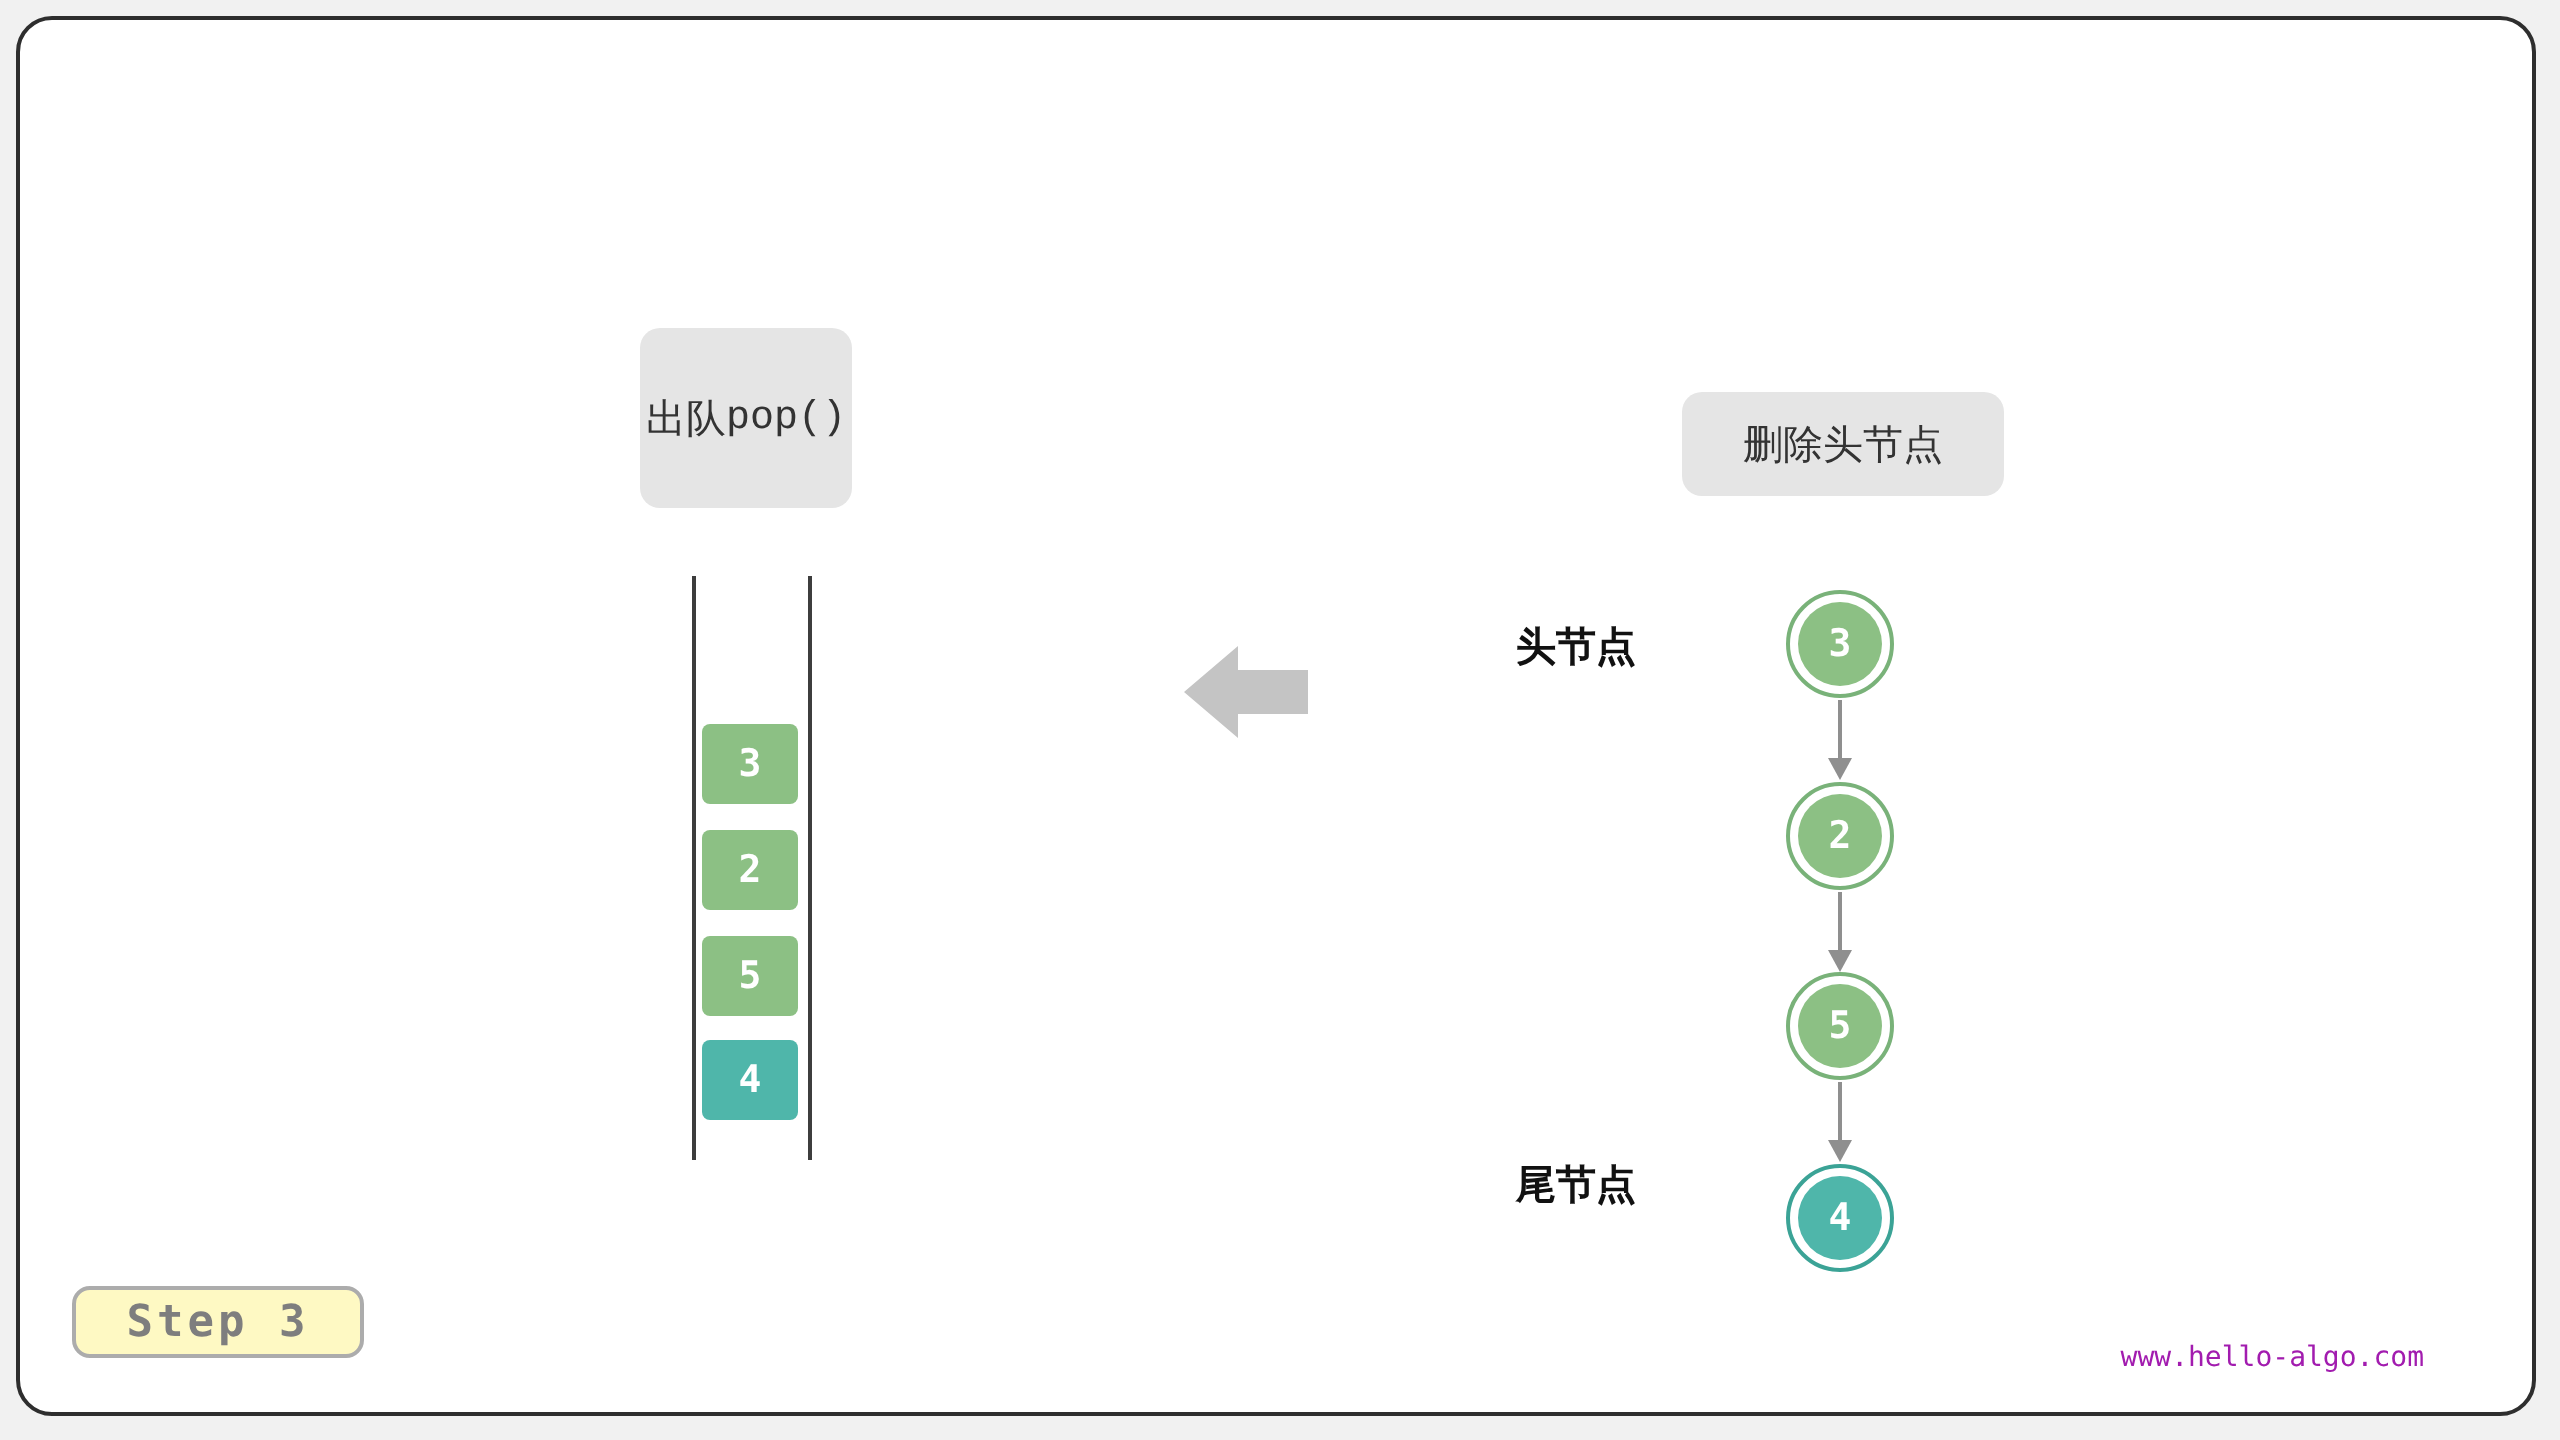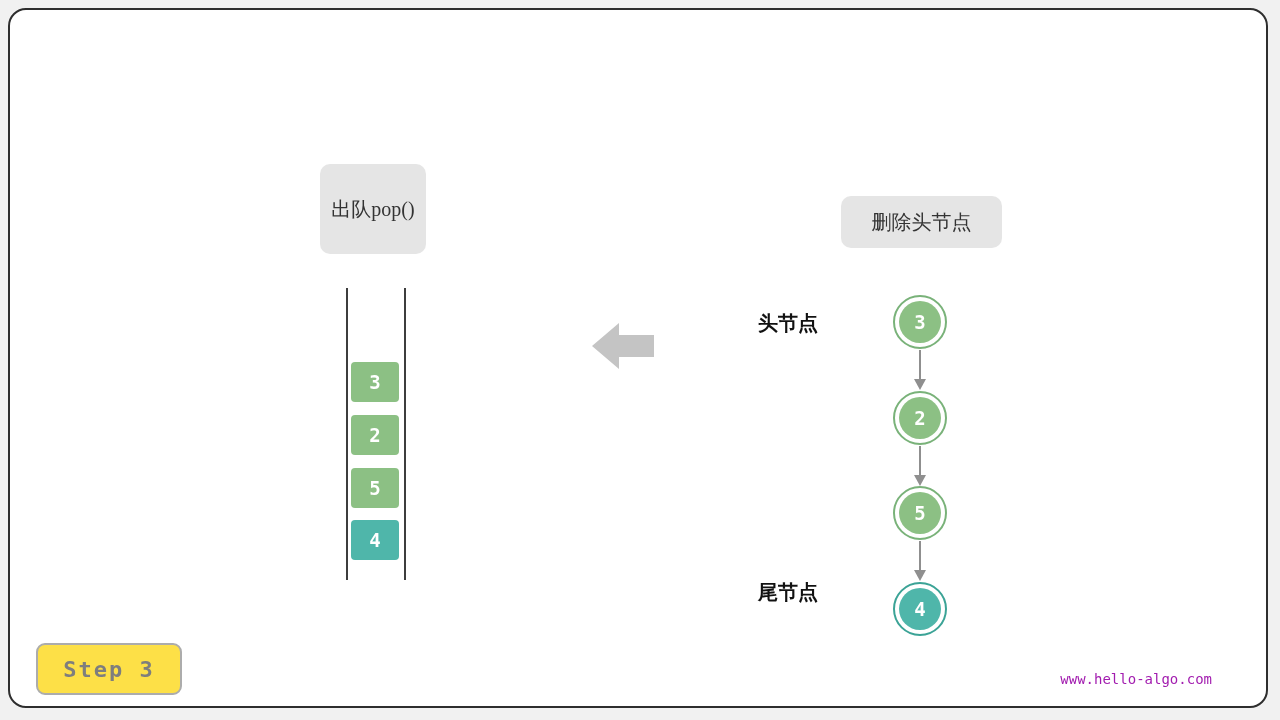--- a/index.html
+++ b/index.html
@@ -31,21 +31,21 @@
   .op-label--queue {
     left: 320px; top: 164px;
     width: 106px; height: 90px;
     font-size: 20px; line-height: 31px;
   }
   .op-label--list {
     left: 841px; top: 196px;
     width: 161px; height: 52px;
     font-size: 20px;
   }
-  .mono { font-family: Liberation Serif, serif; }
+  .mono { font-family: Liberation Mono, monospace; }
   .wall {
     position: absolute;
     top: 288px;
     width: 2px; height: 292px;
     background: #3d3d3d;
   }
   .wall--left  { left: 346px; }
   .wall--right { left: 404px; }
   .qbox {
     position: absolute;
@@ -104,24 +104,24 @@
     position: absolute;
     left: 758px; width: 104px;
     font-size: 20px; font-weight: bold;
     color: #111111;
   }
   .side-label--head { top: 310px; }
   .side-label--tail { top: 579px; }
   .step-box {
     position: absolute;
     left: 36px; top: 643px;
-    width: 146px; height: 52px;
+    width: 146px; height: 36px;
     border: 2px solid #acacac;
     border-radius: 9px;
-    background: #fde047;
+    background: #fef9c3;
     box-sizing: border-box;
     display: flex; align-items: center; justify-content: center;
     font-family: "DejaVu Sans Mono", "Liberation Mono", monospace;
     font-weight: bold; font-size: 22px;
     color: #7e7e7e;
     letter-spacing: 2px;
   }
   .watermark {
     position: absolute;
     left: 950px; top: 671px; width: 262px;

